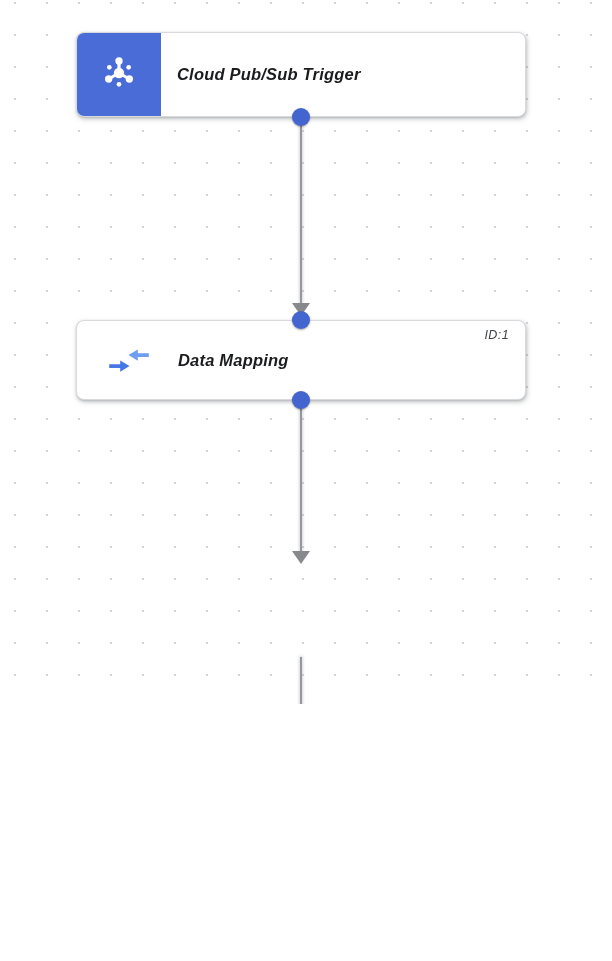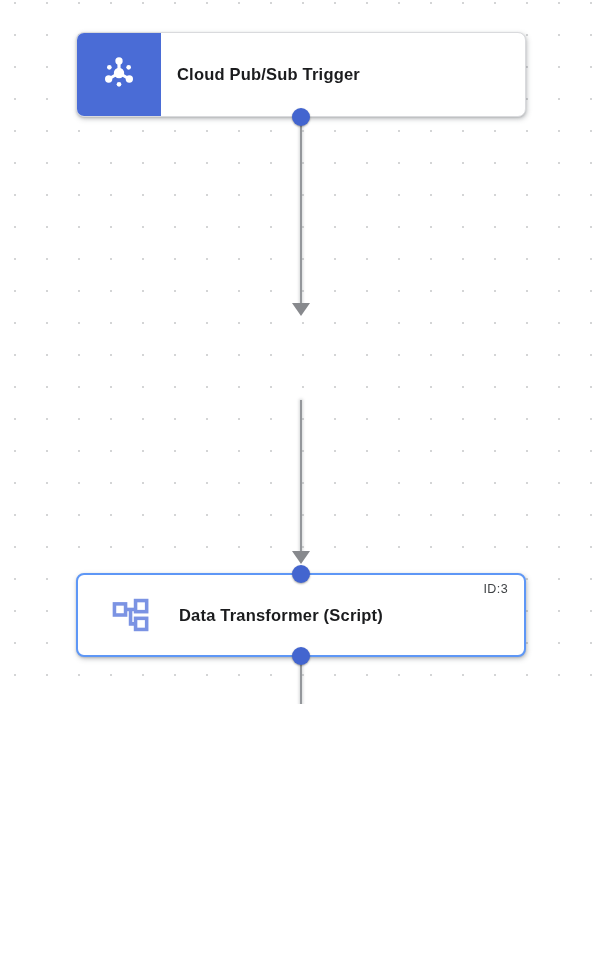--- a/index.html
+++ b/index.html
@@ -6,20 +6,21 @@
   body{font-family:"Liberation Sans","DejaVu Sans",sans-serif;}
 
   .canvas{
     position:relative;
     width:612px;height:704px;
     overflow:hidden;
     background-color:#ffffff;
     background-image:radial-gradient(circle, var(--grid-dot,#d4d5d6) 1.3px, transparent 1.45px);
     background-size:32px 32px;
     background-position:-1px -13px;
+    font-style:italic;
   }
 
   
   .edge{position:absolute;left:0;top:0;}
   .edge-line{
     position:absolute;left:299.7px;width:2.6px;
     background:var(--edge-gray,#94979b);
     box-shadow:0 0 3px 1px rgba(151,154,158,.38);
   }
   .edge-arrow{
@@ -122,33 +123,36 @@
               <circle cx="12" cy="18.8" r="1.4"></circle>
             </g>
           </svg>
         </span>
       </div>
       <span class="node-title t-after-block">Cloud Pub/Sub Trigger</span>
     </div>
     <div class="port bottom"></div>
   </div>
 
-
-  <div class="node selected" style="top:573px;height:84px;">
-    <span class="id-badge">ID:3</span>
+  <div class="node" style="top:320px;height:80px;">
+    <span class="id-badge">ID:1</span>
     <div class="node-body">
       <span class="plain-icon">
-        <svg width="40" height="40" viewBox="0 0 36 36" style="fill:none;stroke:var(--icon-periwinkle,#7b93e3);stroke-width:3.2;">
-          <rect x="4" y="8" width="10" height="10"></rect>
-          <rect x="23" y="5" width="10" height="10"></rect>
-          <rect x="23" y="21" width="10" height="10"></rect>
-          <path d="M14,13 H23"></path>
-          <path d="M18.5,13 V26 H23"></path>
+        <svg width="44" height="31" viewBox="0 0 40 28">
+          <g style="fill:var(--icon-blue-light,#6f9ef1);">
+            <rect x="27" y="7.4" width="11" height="3.4"></rect>
+            <polygon points="28,4 28,14.2 19.5,9.1"></polygon>
+          </g>
+          <g style="fill:var(--icon-blue-dark,#4578e6);">
+            <rect x="2" y="17.4" width="11" height="3.4"></rect>
+            <polygon points="12,14 12,24.2 20.5,19.1"></polygon>
+          </g>
         </svg>
       </span>
-      <span class="node-title t-after-icon">Data Transformer (Script)</span>
+      <span class="node-title t-after-icon">Data Mapping</span>
     </div>
     <div class="port top"></div>
     <div class="port bottom"></div>
   </div>
 
 
+
 </div>
 
 </body></html>

